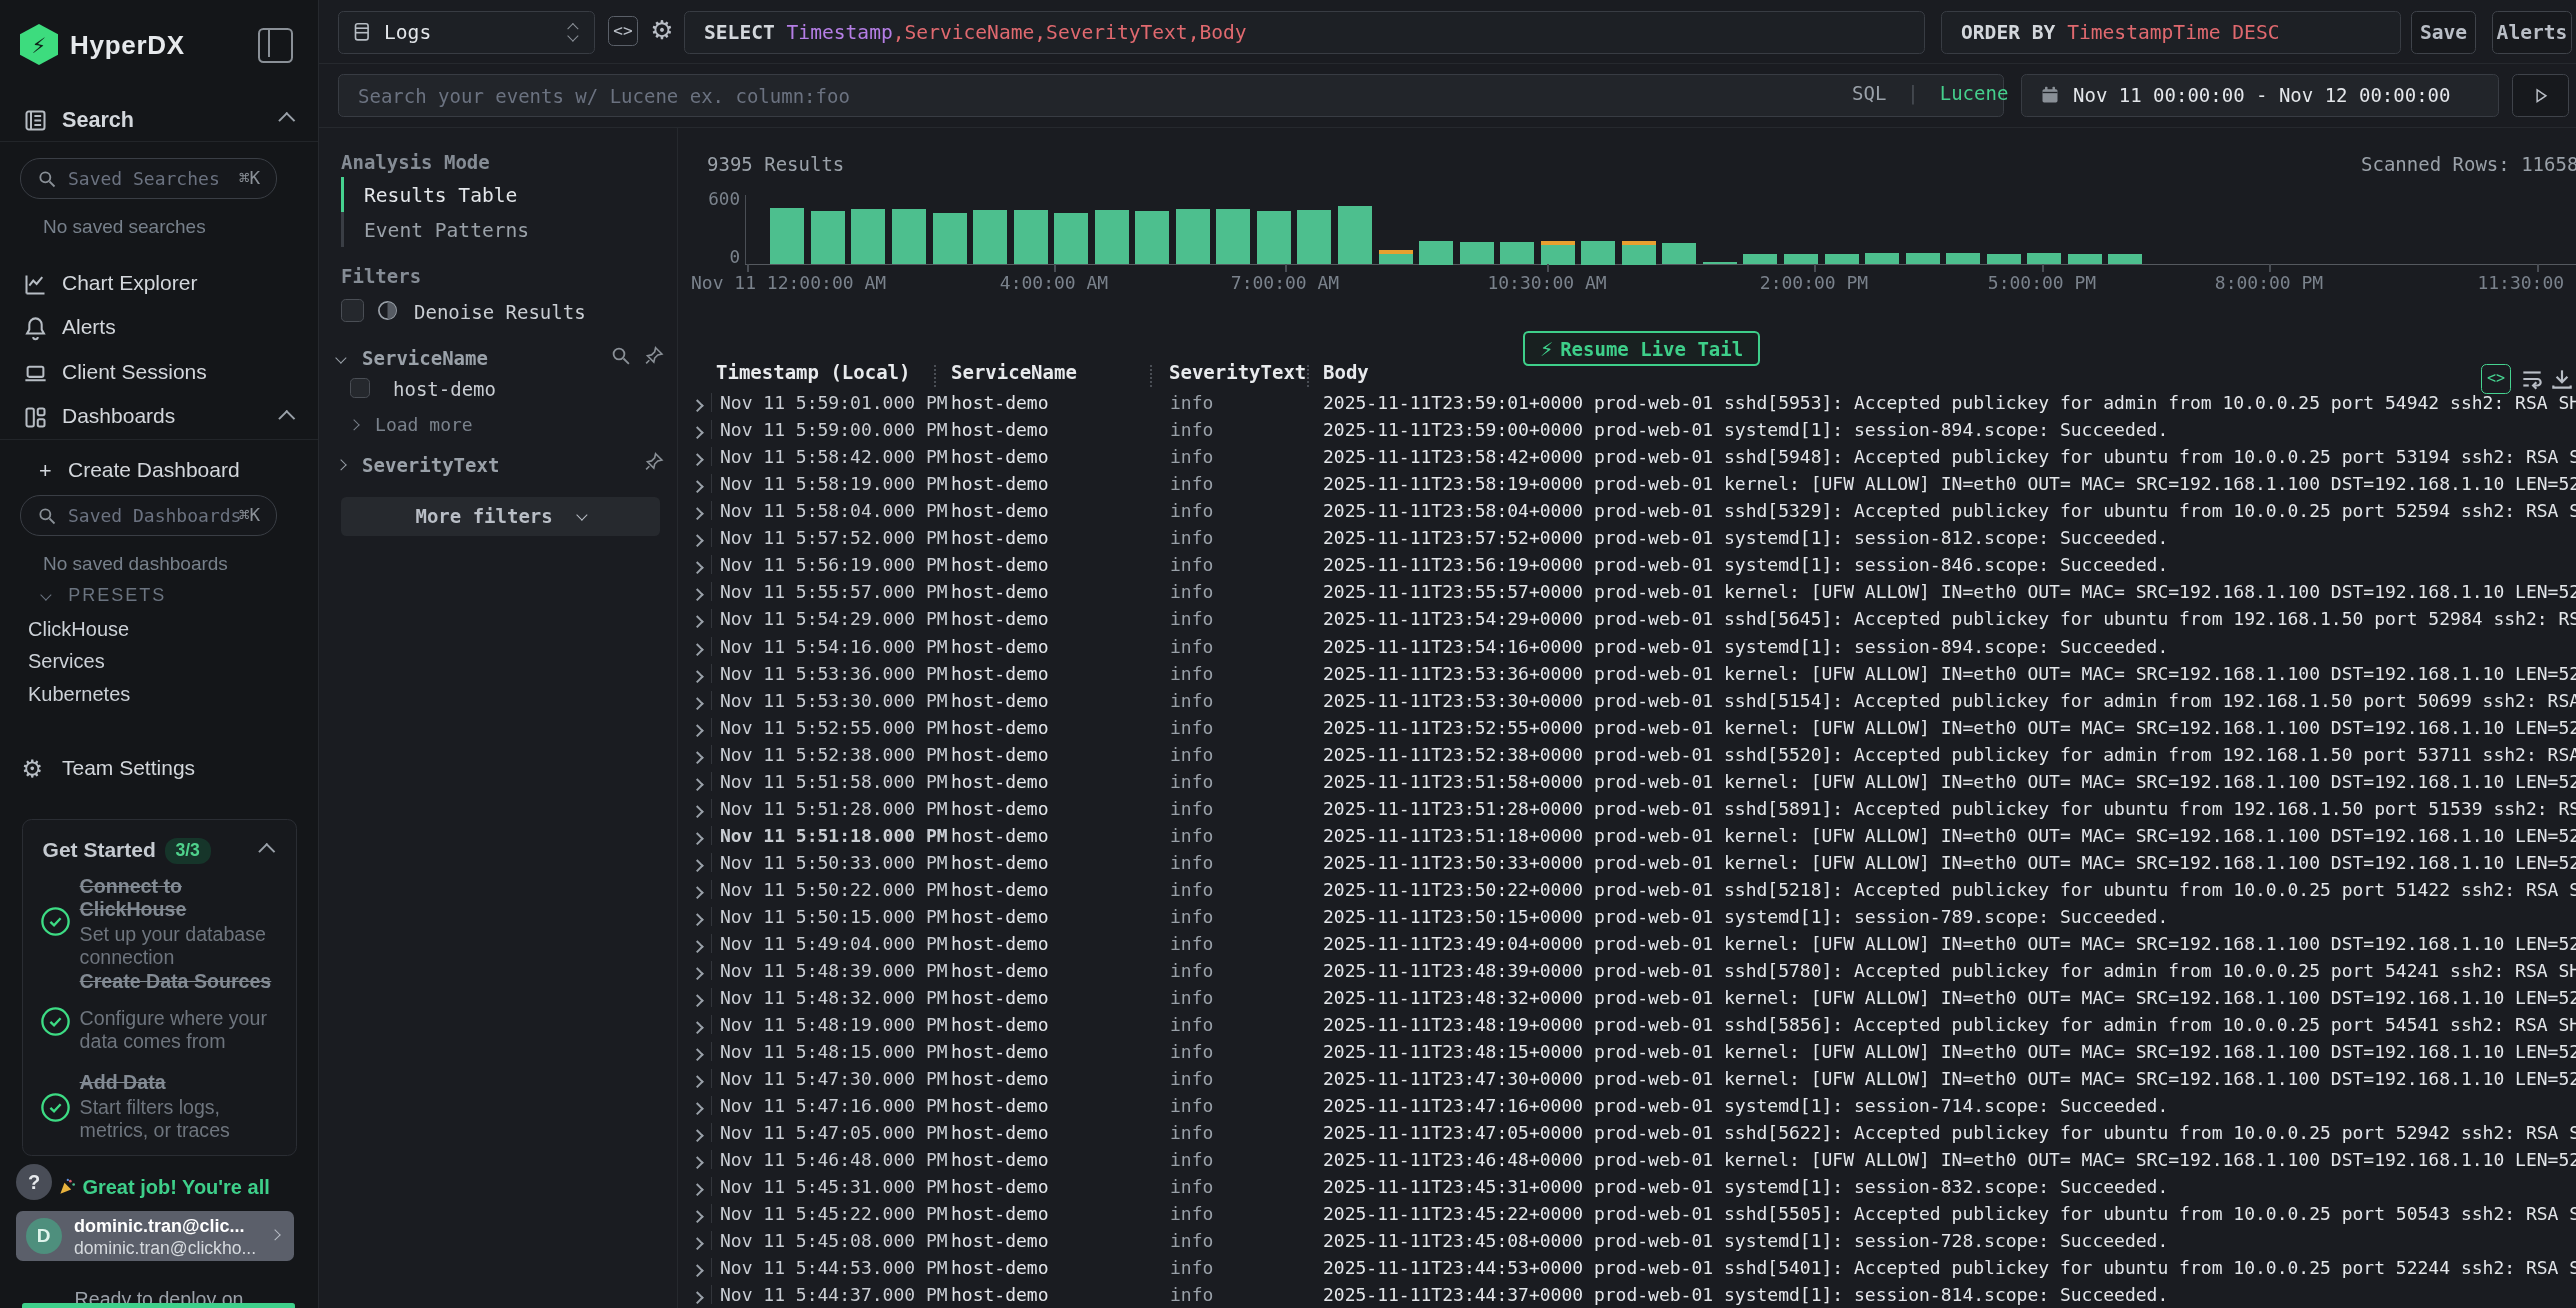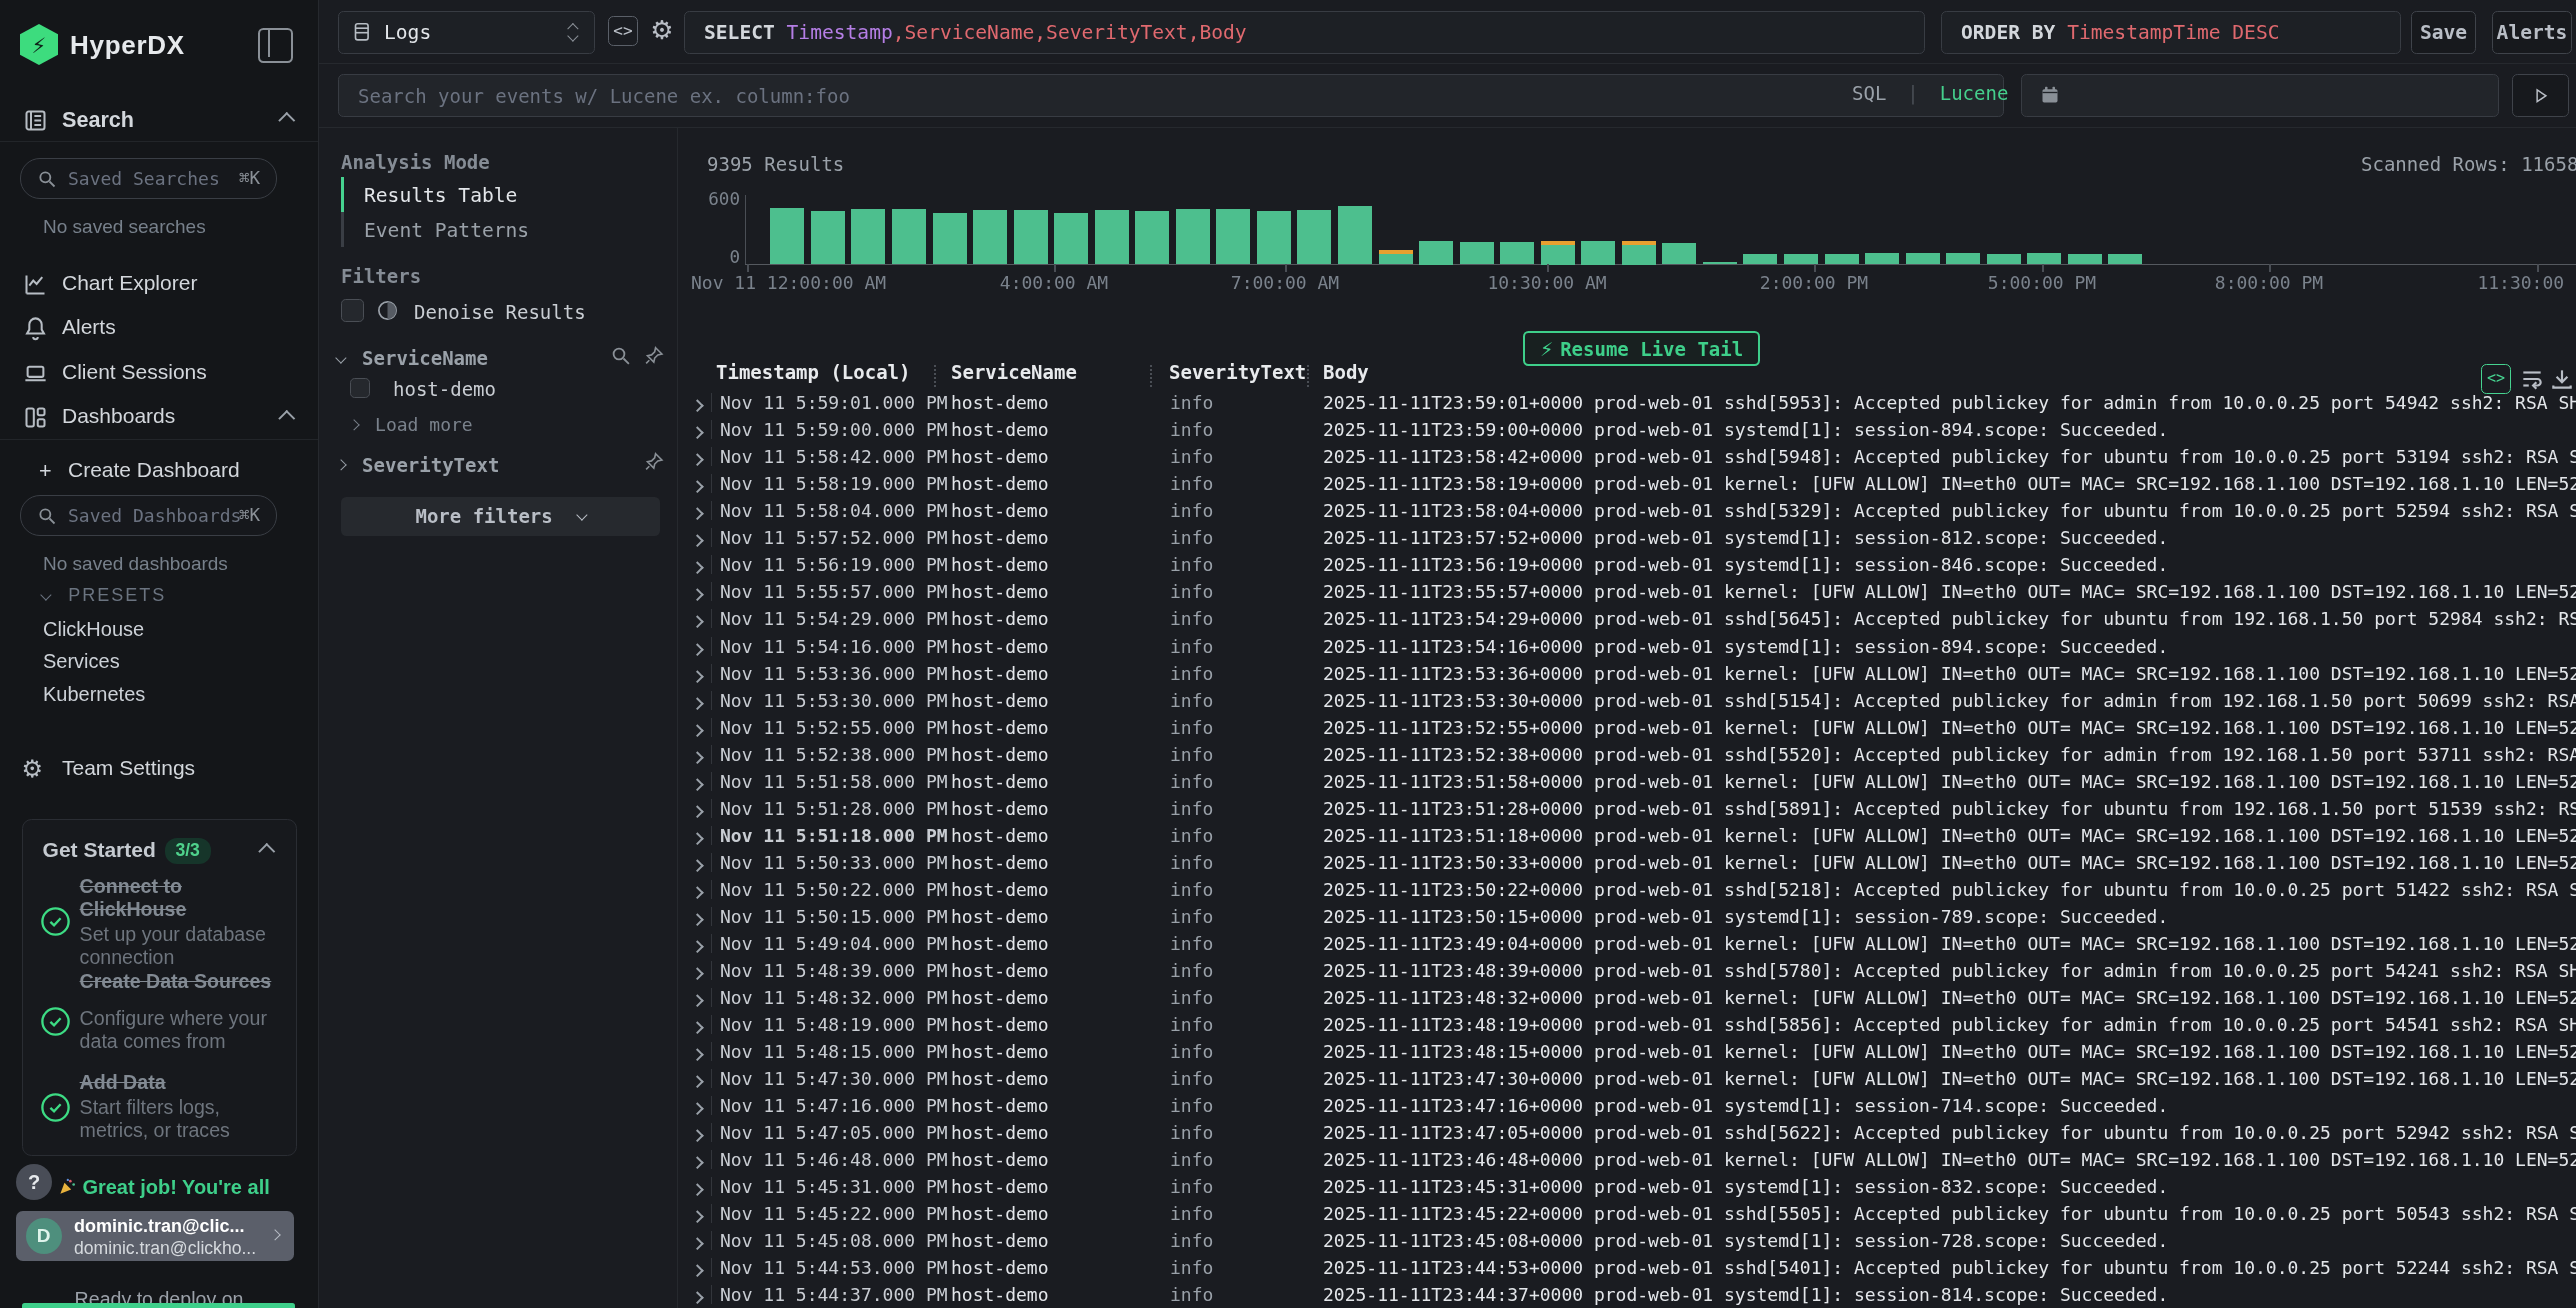--- a/index.html
+++ b/index.html
@@ -21,21 +21,21 @@
   .collapse-btn:before{content:"";position:absolute;left:8px;top:0;width:2px;height:27px;background:#8a9097;}
   .side-row{position:absolute;left:0;width:318px;height:41px;}
   .side-ic{position:absolute;left:21.6px;top:6.8px;width:27px;height:27px;}
   .side-lb{position:absolute;left:62px;top:6.8px;font-size:21px;color:#d3d7dc;}
   .pill{position:absolute;left:20px;width:255px;height:39px;border:1.4px solid #3a3e45;border-radius:20px;background:#16181c;}
   .pill .ph{position:absolute;left:47px;top:8.8px;font-size:18px;color:#6b7280;}
   .pill .kbd{position:absolute;right:16px;top:8.8px;font-size:17.6px;color:#8a9097;}
   .pill svg{position:absolute;left:16px;top:9.5px;}
   .hint{position:absolute;left:43px;font-size:19px;color:#77808b;}
   .divider{position:absolute;left:0;width:318px;height:1.4px;background:#222529;}
-  .preset{position:absolute;left:43px;font-size:20px;color:#ccd1d7;}
+  .preset{position:absolute;left:28px;font-size:20px;color:#ccd1d7;}
   .chv{display:inline-block;border-right:2px solid #9aa1a9;border-bottom:2px solid #9aa1a9;}
   .chv14{width:9.5px;height:9.5px;} .chv10{width:6.8px;height:6.8px;border-width:1.7px;}
   .up{transform:rotate(-135deg);} .down{transform:rotate(45deg);} .right{transform:rotate(-45deg);}
   .gs-card{position:absolute;left:21.6px;top:819px;width:273px;height:335px;border:1.4px solid #2a2d33;border-radius:9.5px;background:#17191d;}
   .gs-title{position:absolute;left:20px;top:17.6px;font-size:21px;font-weight:bold;color:#c5cad0;}
   .gs-badge{position:absolute;left:142px;top:17.6px;background:#16352a;color:#4fd28c;font-size:17.6px;font-weight:bold;border-radius:12px;padding:2.7px 10.8px;}
   .gs-item-t{position:absolute;left:57px;font-size:19.6px;font-weight:bold;color:#828a93;text-decoration:line-through;width:196px;line-height:23px;}
   .gs-item-d{position:absolute;left:57px;font-size:19.6px;color:#6e757e;width:203px;line-height:23px;}
   .gs-check{position:absolute;left:15px;width:35px;height:35px;}
   .help-circle{position:absolute;left:16px;top:1164px;width:36px;height:36px;border-radius:50%;background:#494d57;
@@ -293,20 +293,21 @@
     <span class="green">Lucene</span>
   </div>
 
   <div class="box" style="left:2021px;top:74px;width:478px;height:43px;background:#22252a;">
     <svg width="20" height="20" viewBox="0 0 24 24" style="position:absolute;left:17.6px;top:10px;">
         <rect x="3" y="5" width="18" height="16" rx="2" fill="#8a9097"></rect>
         <rect x="6" y="2" width="3" height="5" rx="1" fill="#8a9097"></rect>
         <rect x="15" y="2" width="3" height="5" rx="1" fill="#8a9097"></rect>
         <line x1="3" y1="9" x2="21" y2="9" stroke="#22252a" stroke-width="1.6"></line>
       </svg>
+    <span class="box-lb" style="position:absolute;left:51px;color:#e3e6ea;font-size:19px;">Nov 11 00:00:00 - Nov 12 00:00:00</span>
   </div>
   <div class="btn" style="left:2512px;top:74px;width:57px;height:43px;">
     <svg width="17.6" height="17.6" viewBox="0 0 24 24" fill="none" stroke="#b9bec6" stroke-width="2" style="vertical-align:-2.7px;">
         <polygon points="7 4 19 12 7 20 7 4"></polygon>
       </svg>
   </div>
 
   <div id="fpanel"></div>
   <div class="fp-h" style="left:341px;top:151px;">Analysis Mode</div>
   <div class="rail" style="top:177px;height:35px;background:#46d390;"></div>

